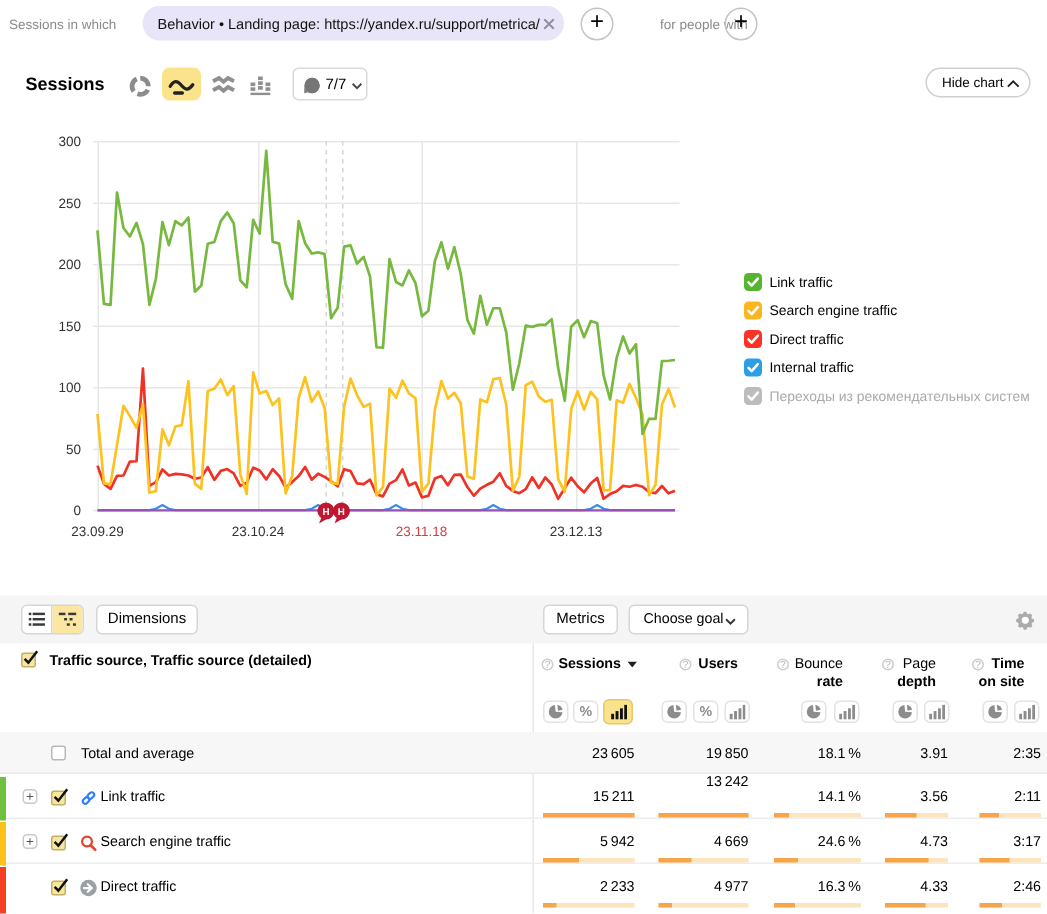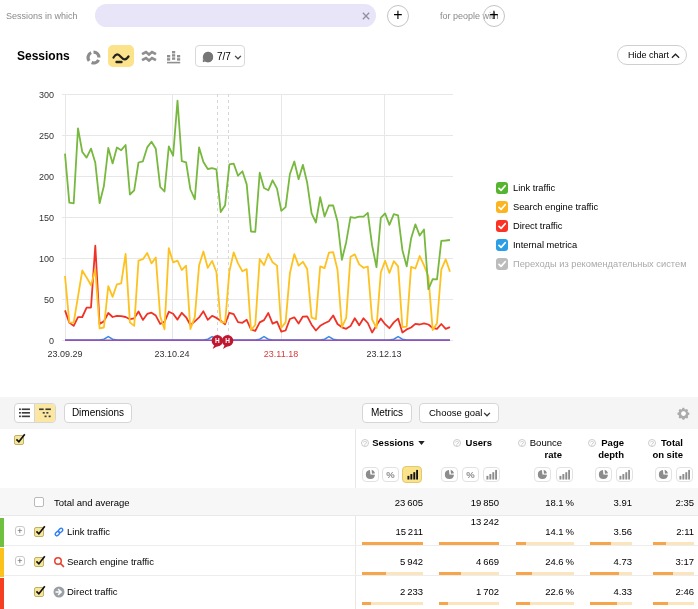--- a/index.html
+++ b/index.html
@@ -4,20 +4,21 @@
 * { margin:0; padding:0; box-sizing:border-box; }
 body { font-family:"Liberation Sans", sans-serif; background:#fff; }
 #app { position:relative; width:698px; height:609px; overflow:hidden; background:#fff; }
 .grey { color:#8a8a8a; font-size:9px; }
 </style></head>
 <body>
 <div id="app">
 
 <span class="grey" style="position:absolute;left:6px;top:11px">Sessions in which</span>
 <div style="position:absolute;left:95px;top:4px;width:281px;height:23px;border-radius:12px;background:#e7e5f7"></div>
+<span style="position:absolute;left:105px;top:11px;font-size:9.7px;color:#111;white-space:nowrap">Behavior&nbsp;•&nbsp;Landing page: https://yandex.ru/support/metrica/</span>
 <svg width="10" height="10" viewBox="0 0 11 11" style="position:absolute;left:361px;top:11px">
       <path d="M2 2 L9 9 M9 2 L2 9" stroke="#8f8fa0" stroke-width="1.4"></path>
     </svg>
 <div style="position:absolute;left:387px;top:5px;width:22px;height:22px;border:1.5px solid #c4c4c4;border-radius:50%;text-align:center;line-height:17px;font-size:16px;color:#000">+</div>
 <span class="grey" style="position:absolute;left:440px;top:11px">for people with</span>
 <div style="position:absolute;left:483px;top:5px;width:22px;height:22px;border:1.5px solid #c4c4c4;border-radius:50%;text-align:center;line-height:17px;font-size:16px;color:#000">+</div>
 
 <span style="position:absolute;left:17px;top:49px;font-size:12px;font-weight:bold">Sessions</span>
 <svg width="15" height="15" viewBox="0 0 16 16" style="position:absolute;left:86px;top:50px">
 <g fill="none" stroke="#8c8c8c" stroke-width="3.4">
@@ -131,21 +132,21 @@
 <svg width="12" height="12" style="position:absolute;left:0;top:0" viewBox="0 0 12 12">
         <path d="M3 6.3 L5.1 8.4 L9.2 3.7" stroke="#fff" stroke-width="1.7" fill="none" stroke-linecap="round" stroke-linejoin="round"></path>
       </svg>
 <span style="position:absolute;left:17px;top:1px;font-size:9.3px;color:#000;white-space:nowrap">Direct traffic</span>
 </div>
     <div style="position:absolute;left:496px;top:239px;height:19px">
 <span style="position:absolute;left:0;top:0;width:12px;height:12px;border-radius:3px;background:#2a9fe5"></span>
 <svg width="12" height="12" style="position:absolute;left:0;top:0" viewBox="0 0 12 12">
         <path d="M3 6.3 L5.1 8.4 L9.2 3.7" stroke="#fff" stroke-width="1.7" fill="none" stroke-linecap="round" stroke-linejoin="round"></path>
       </svg>
-<span style="position:absolute;left:17px;top:1px;font-size:9.3px;color:#000;white-space:nowrap">Internal metrica</span>
+<span style="position:absolute;left:17px;top:1px;font-size:9.3px;color:#000;white-space:nowrap">Internal traffic</span>
 </div>
     <div style="position:absolute;left:496px;top:258px;height:19px">
 <span style="position:absolute;left:0;top:0;width:12px;height:12px;border-radius:3px;background:#bcbcbc"></span>
 <svg width="12" height="12" style="position:absolute;left:0;top:0" viewBox="0 0 12 12">
         <path d="M3 6.3 L5.1 8.4 L9.2 3.7" stroke="#fff" stroke-width="1.7" fill="none" stroke-linecap="round" stroke-linejoin="round"></path>
       </svg>
 <span style="position:absolute;left:17px;top:1px;font-size:9.3px;color:#aaaaaa;white-space:nowrap">Переходы из рекомендательных систем</span>
 </div>
 
 <div style="position:absolute;left:0;top:397px;width:698px;height:32px;background:#f5f5f5"></div>
@@ -185,36 +186,37 @@
 <svg width="15" height="15" viewBox="0 0 24 24" style="position:absolute;left:676px;top:406px">
 <path fill="#ababab" d="M12 8.2 a3.8 3.8 0 1 0 0 7.6 a3.8 3.8 0 0 0 0 -7.6 z M21.5 13.6 l-2.2 1.1 c-.1.4-.3.8-.5 1.2 l.8 2.3 -1.9 1.9 -2.3-.8 c-.4.2-.8.4-1.2.5 L13.1 22 h-2.7 l-.8-2.2 c-.4-.1-.8-.3-1.2-.5 l-2.3.8 -1.9-1.9 .8-2.3 c-.2-.4-.4-.8-.5-1.2 L2.3 13.6 v-2.7 l2.2-.8 c.1-.4.3-.8.5-1.2 L4.2 6.6 6.1 4.7 l2.3.8 c.4-.2.8-.4 1.2-.5 L10.4 2.8 h2.7 l.8 2.2 c.4.1.8.3 1.2.5 l2.3-.8 1.9 1.9 -.8 2.3 c.2.4.4.8.5 1.2 l2.2.8 z"></path>
 <circle cx="12" cy="12" r="3.4" fill="#fff"></circle>
     </svg>
 
 <div style="position:absolute;left:355px;top:429px;width:1px;height:180px;background:#e8e8e8"></div>
 <span style="position:absolute;left:14px;top:435px;width:10px;height:10px;border:1px solid #c2b065;border-radius:2px;background:#f6e79e"></span>
     <svg width="14" height="13" viewBox="0 0 14 13" style="position:absolute;left:13px;top:431px">
       <path d="M3.4 8.3 L5.9 10.8 L11.8 3.2" stroke="#111" stroke-width="1.7" fill="none"></path>
     </svg>
+<span style="position:absolute;left:33px;top:435px;font-size:9.5px;font-weight:bold">Traffic source, Traffic source (detailed)</span>
 
 <span style="position:absolute;left:361px;top:439px;width:8px;height:8px;border:1px solid #cccccc;border-radius:50%;color:#b5b5b5;font-size:7px;line-height:8px;text-align:center">?</span>
 <span style="position:absolute;right:284px;top:437px;font-size:9.5px;font-weight:bold">Sessions</span>
 <svg width="7" height="4" viewBox="0 0 8 5" style="position:absolute;left:418px;top:441px">
       <path d="M0 0 L8 0 L4 5 Z" fill="#222"></path>
     </svg>
 <span style="position:absolute;left:453px;top:439px;width:8px;height:8px;border:1px solid #cccccc;border-radius:50%;color:#b5b5b5;font-size:7px;line-height:8px;text-align:center">?</span>
 <span style="position:absolute;right:206px;top:437px;font-size:9.5px;font-weight:bold">Users</span>
 <span style="position:absolute;left:518px;top:439px;width:8px;height:8px;border:1px solid #cccccc;border-radius:50%;color:#b5b5b5;font-size:7px;line-height:8px;text-align:center">?</span>
 <span style="position:absolute;right:136px;top:437px;font-size:9.5px;font-weight:normal">Bounce</span>
 <span style="position:absolute;right:136px;top:449px;font-size:9.5px;font-weight:bold">rate</span>
 <span style="position:absolute;left:588px;top:439px;width:8px;height:8px;border:1px solid #cccccc;border-radius:50%;color:#b5b5b5;font-size:7px;line-height:8px;text-align:center">?</span>
-<span style="position:absolute;right:74px;top:437px;font-size:9.5px;font-weight:bold">Page</span>
+<span style="position:absolute;right:74px;top:437px;font-size:9.5px;font-weight:normal">Page</span>
 <span style="position:absolute;right:74px;top:449px;font-size:9.5px;font-weight:bold">depth</span>
 <span style="position:absolute;left:648px;top:439px;width:8px;height:8px;border:1px solid #cccccc;border-radius:50%;color:#b5b5b5;font-size:7px;line-height:8px;text-align:center">?</span>
-<span style="position:absolute;right:15px;top:437px;font-size:9.5px;font-weight:bold">Total</span>
+<span style="position:absolute;right:15px;top:437px;font-size:9.5px;font-weight:bold">Time</span>
 <span style="position:absolute;right:15px;top:449px;font-size:9.5px;font-weight:bold">on site</span>
 
 <div style="position:absolute;left:362px;top:467px;width:17px;height:15px;border:1px solid #e2e2e2;border-radius:4px;background:#fff;display:flex;align-items:center;justify-content:center">
       <svg width="11" height="11" viewBox="0 0 12 12" style="margin:auto;display:block">
         <path d="M5.4 1 A5 5 0 1 0 10.9 6.4 L5.9 6 Z" fill="#8c8c8c"></path>
         <path d="M7.2 0.9 A5.2 5.2 0 0 1 11 4.6 L7.6 5.3 Z" fill="#8c8c8c"></path>
       </svg>
     </div>
     <div style="position:absolute;left:382px;top:467px;width:17px;height:15px;border:1px solid #e2e2e2;border-radius:4px;background:#fff;display:flex;align-items:center;justify-content:center">
       <span style="font-size:9.5px;font-weight:bold;color:#8c8c8c;margin:auto">%</span>
@@ -356,22 +358,22 @@
     <span style="position:absolute;left:34px;top:587px;width:10px;height:10px;border:1px solid #c2b065;border-radius:2px;background:#f6e79e"></span>
     <svg width="14" height="13" viewBox="0 0 14 13" style="position:absolute;left:33px;top:583px">
       <path d="M3.4 8.3 L5.9 10.8 L11.8 3.2" stroke="#111" stroke-width="1.7" fill="none"></path>
     </svg>
     <svg width="12" height="12" viewBox="0 0 24 24" style="position:absolute;left:53px;top:586px">
 <circle cx="12" cy="12" r="11" fill="#9aa0a6"></circle>
 <path d="M6 12 L15 12 M11 7 L16.5 12 L11 17" stroke="#fff" stroke-width="3" fill="none" stroke-linecap="round" stroke-linejoin="round"></path>
     </svg>
     <span style="position:absolute;left:67px;top:586px;font-size:9.5px">Direct traffic</span>
     <span style="position:absolute;right:275px;top:586px;font-size:9.5px;color:#000;white-space:nowrap">2 233</span>
-    <span style="position:absolute;right:199px;top:586px;font-size:9.5px;color:#000;white-space:nowrap">1 702</span>
-    <span style="position:absolute;right:124px;top:586px;font-size:9.5px;color:#000;white-space:nowrap">22.6 %</span>
+    <span style="position:absolute;right:199px;top:586px;font-size:9.5px;color:#000;white-space:nowrap">4 977</span>
+    <span style="position:absolute;right:124px;top:586px;font-size:9.5px;color:#000;white-space:nowrap">16.3 %</span>
     <span style="position:absolute;right:66px;top:586px;font-size:9.5px;color:#000;white-space:nowrap">4.33</span>
     <span style="position:absolute;right:4px;top:586px;font-size:9.5px;color:#000;white-space:nowrap">2:46</span>
     <span style="position:absolute;left:362px;top:601.5px;width:61px;height:3px;background:#fce4bc"></span>
     <span style="position:absolute;left:362px;top:601.5px;width:9px;height:3px;background:#f7a54b"></span>
     <span style="position:absolute;left:439px;top:601.5px;width:60px;height:3px;background:#fce4bc"></span>
     <span style="position:absolute;left:439px;top:601.5px;width:9px;height:3px;background:#f7a54b"></span>
     <span style="position:absolute;left:516px;top:601.5px;width:58px;height:3px;background:#fce4bc"></span>
     <span style="position:absolute;left:516px;top:601.5px;width:14px;height:3px;background:#f7a54b"></span>
     <span style="position:absolute;left:590px;top:601.5px;width:42px;height:3px;background:#fce4bc"></span>
     <span style="position:absolute;left:590px;top:601.5px;width:27px;height:3px;background:#f7a54b"></span>

